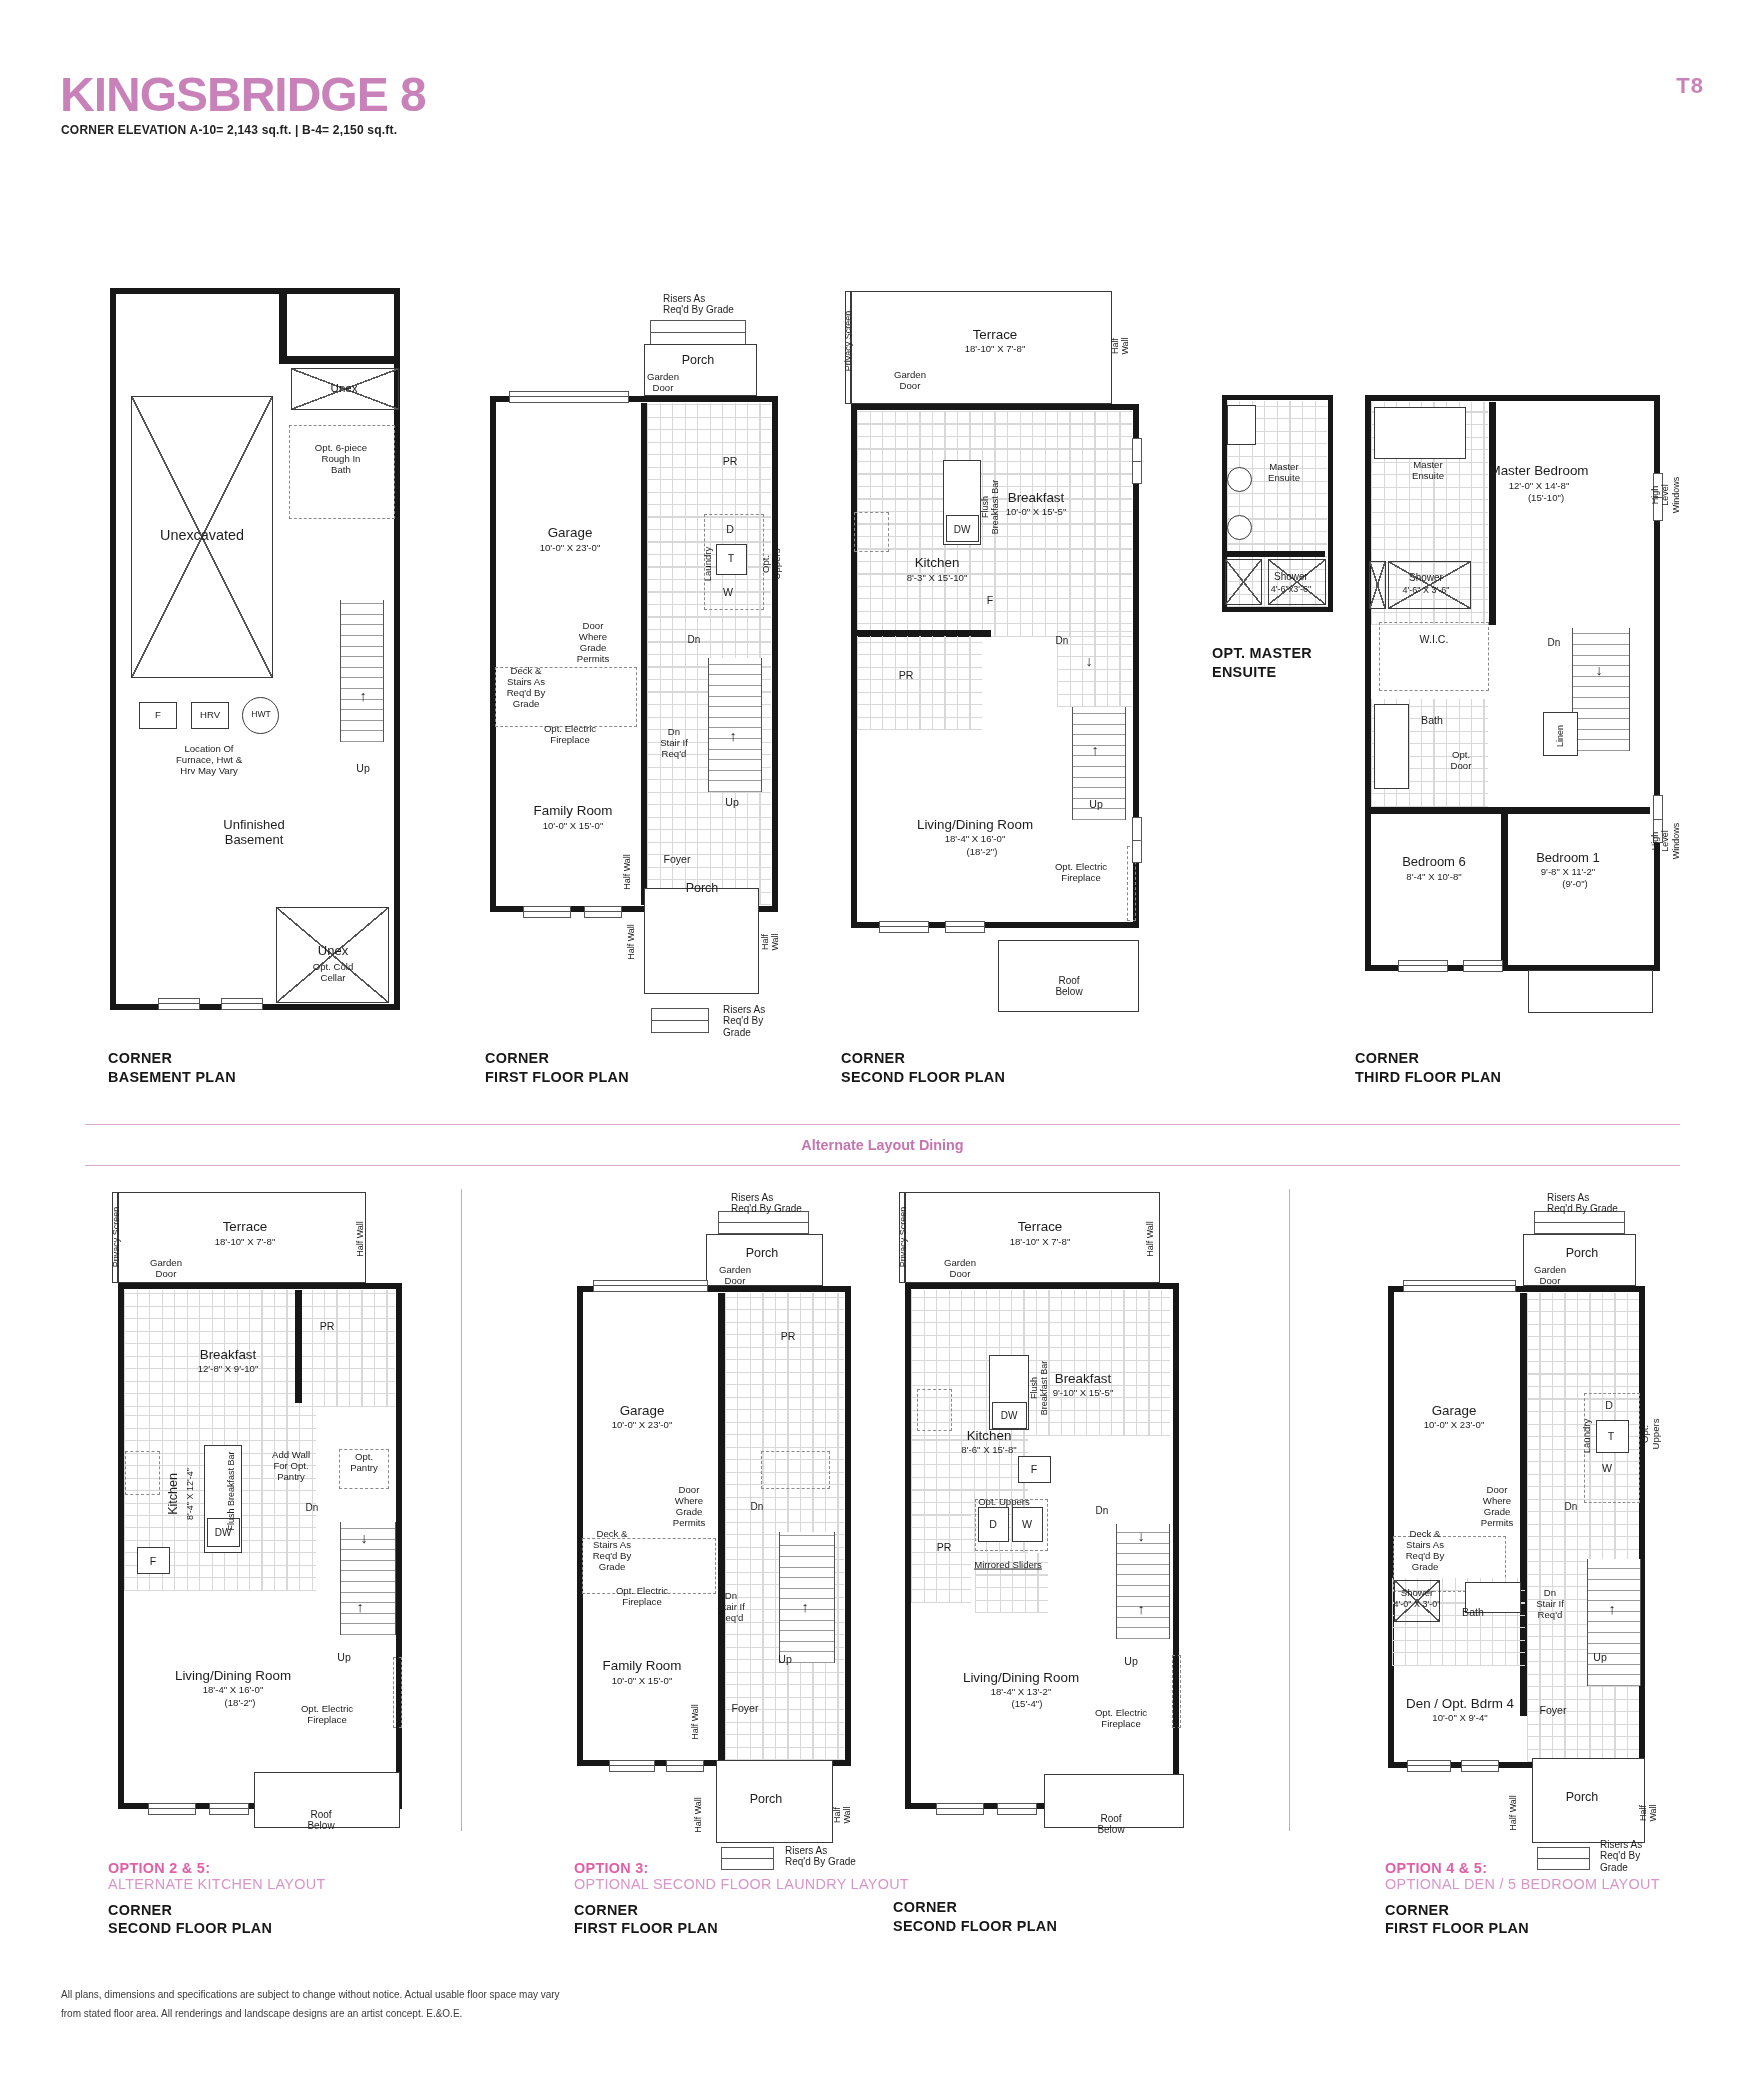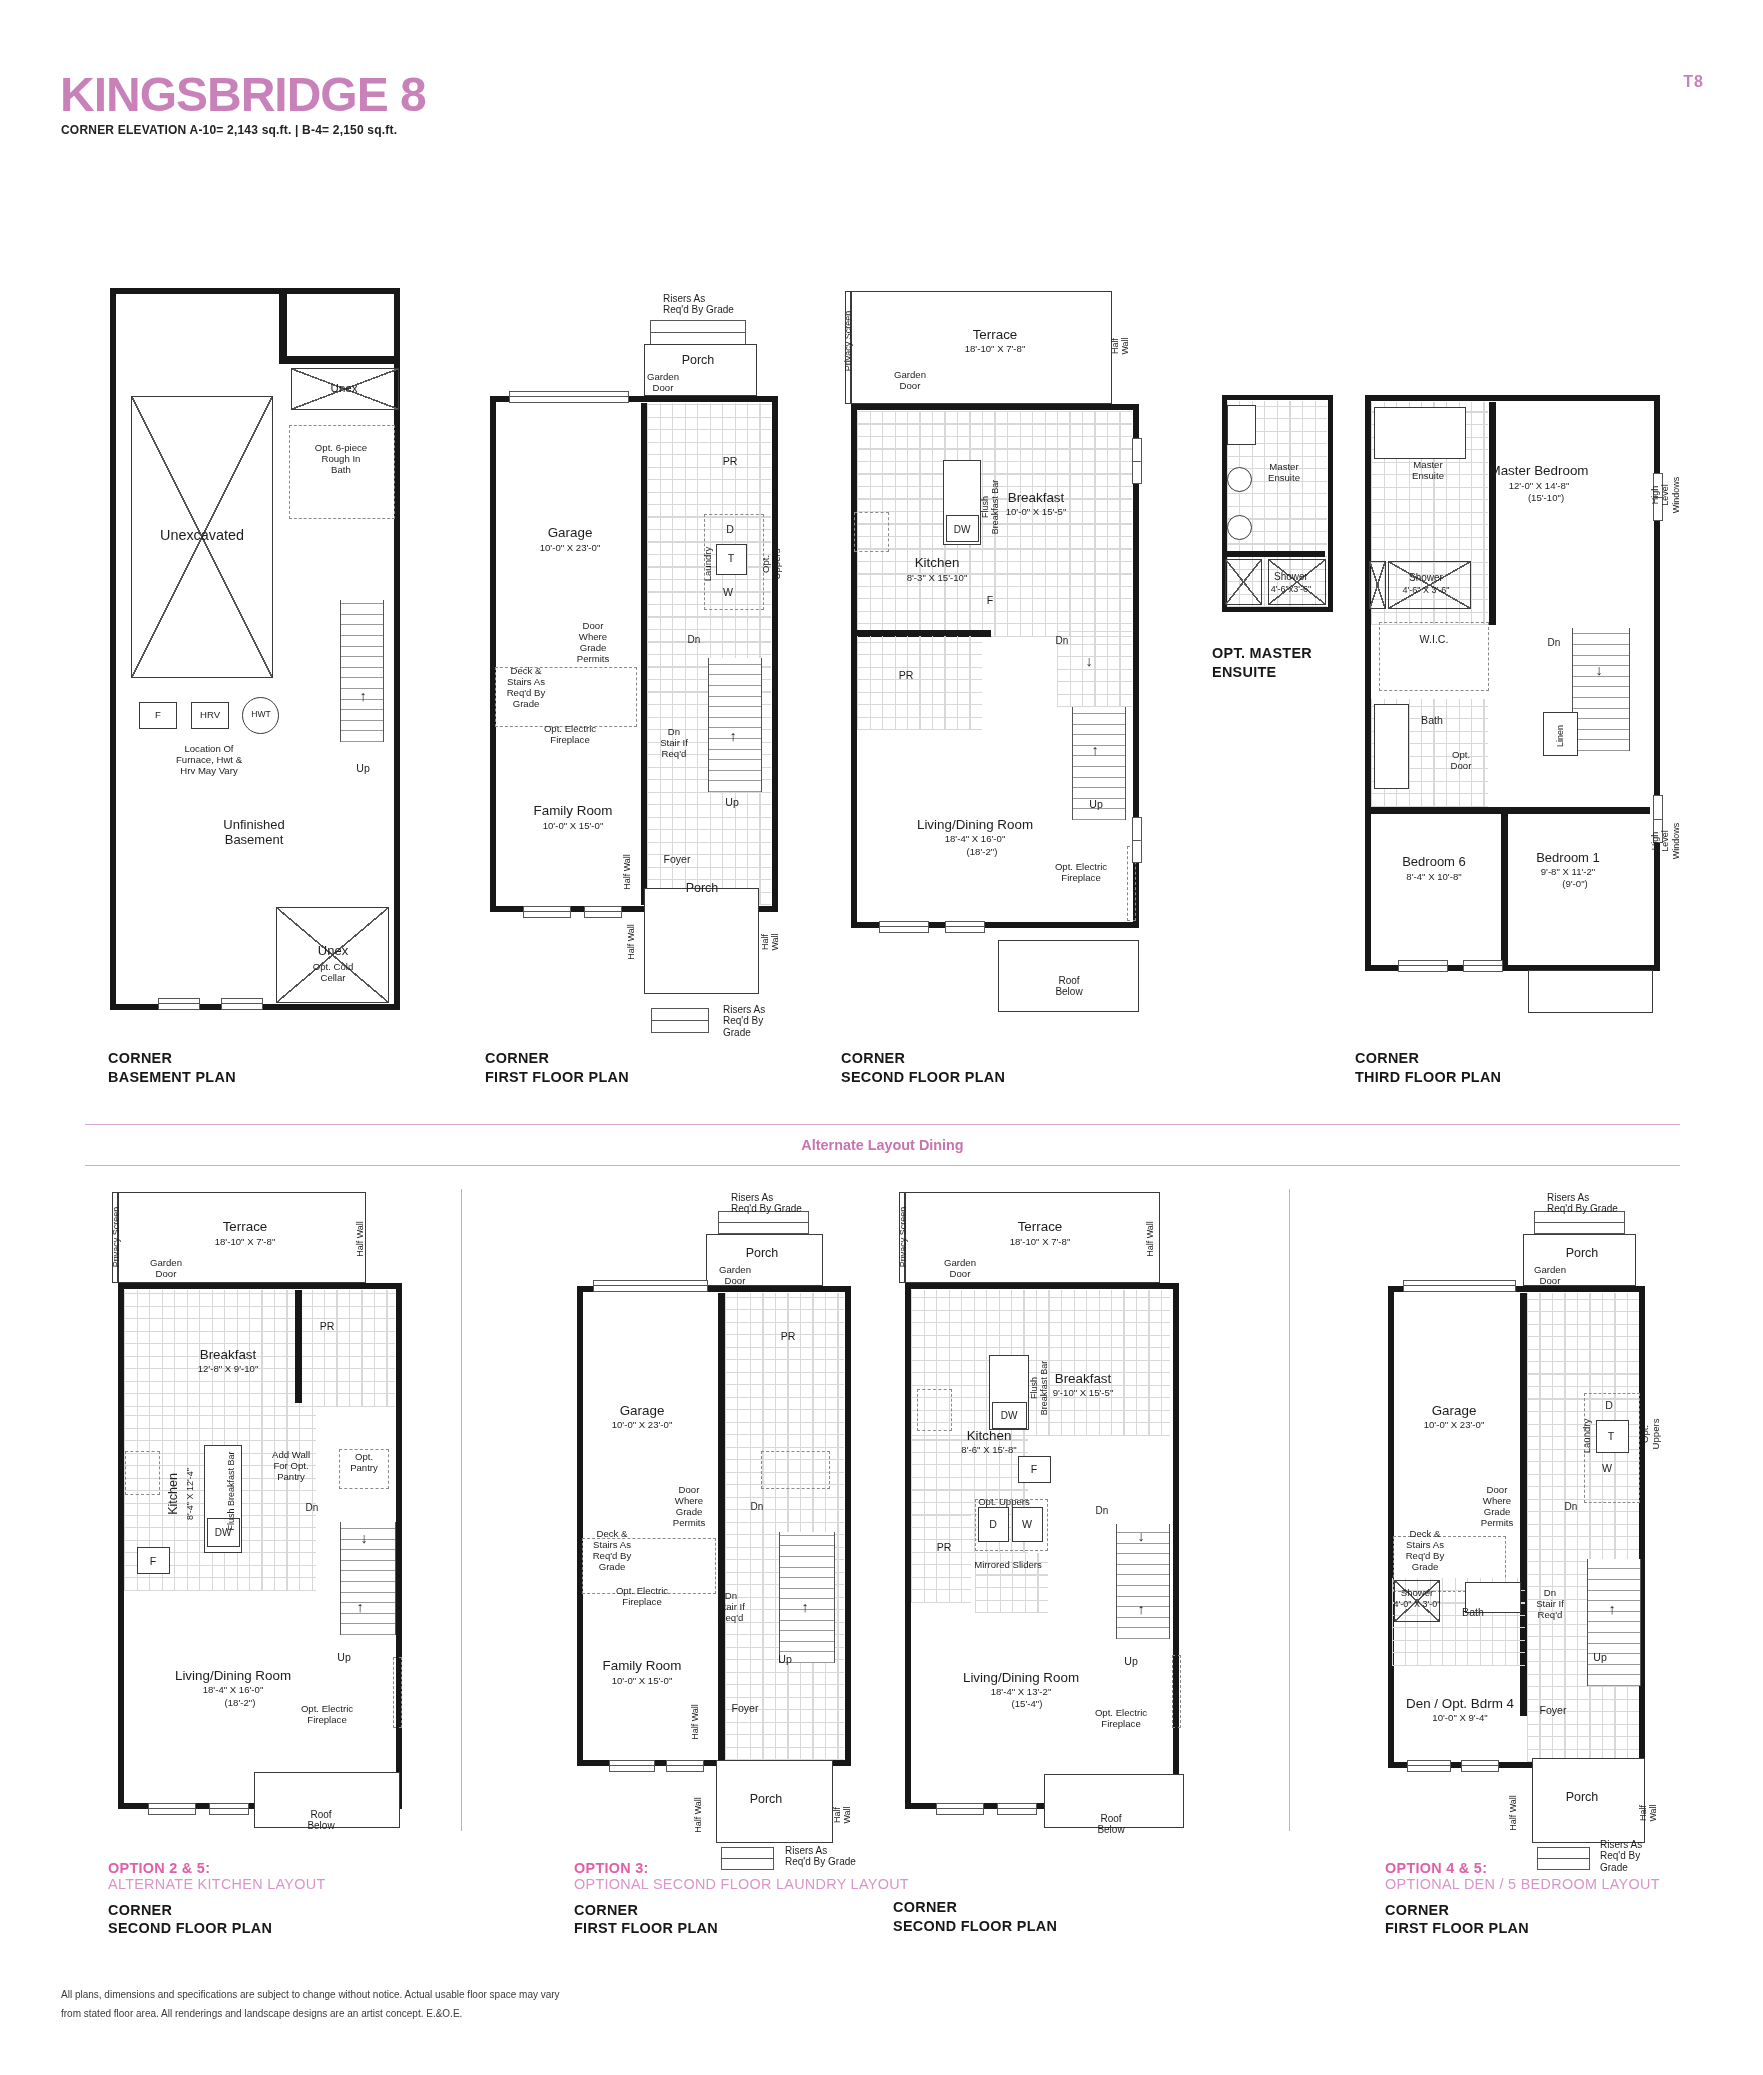--- a/index.html
+++ b/index.html
@@ -7,21 +7,21 @@
   body {
     position: relative;
     width: 1764px; height: 2075px;
     font-family: "Liberation Sans", sans-serif;
     color: #1d1d1d;
     overflow: hidden;
   }
   
   .hdr-title { position:absolute; left:60px; top:67px; font-size:48px; font-weight:bold; letter-spacing:-1px; color:#c982b9; }
   .hdr-sub   { position:absolute; left:61px; top:123px; font-size:12px; font-weight:bold; color:#222; letter-spacing:0.2px; }
-  .sheet-code{ position:absolute; right:60px; top:73px; font-size:16px; font-weight:bold; color:#c982b9; letter-spacing:1px; }
+  .sheet-code{ position:absolute; right:60px; top:73px; font-size:22px; font-weight:bold; color:#c982b9; letter-spacing:1px; }
   
   .divider { position:absolute; left:85px; top:1124px; width:1595px; height:42px;
     border-top:1.9px solid #d9a8d0; border-bottom:1.9px solid #d9a8d0;
     display:flex; align-items:center; justify-content:center; }
   .divider-label { font-size:14.4px; font-weight:bold; color:#c674b2; }
   
   .plan { position:absolute; }
   .plan > div { position:absolute; }
   .outline { border:6.7px solid #171717; background:#fff; }
   .outline-thin { border:5.8px solid #171717; background:#fff; }
@@ -408,21 +408,21 @@
     <span class="plan-label" style="left: 146px; top: 204px; font-size: 9px; transform: translate(-50%, -50%) rotate(-90deg);">Flush
 Breakfast Bar</span>
     <span class="plan-label" style="left: 116px; top: 232px; font-size: 10px; transform: translate(-50%, -50%);">DW</span>
     <span class="plan-label" style="left: 96px; top: 252px; font-size: 13.4px; transform: translate(-50%, -50%);">Kitchen</span>
     <span class="plan-label" style="left: 96px; top: 266px; font-size: 9.6px; transform: translate(-50%, -50%);">8'-6" X 15'-8"</span>
     <span class="plan-label" style="left: 141px; top: 285px; font-size: 10.6px; transform: translate(-50%, -50%);">F</span>
     <span class="plan-label" style="left: 111px; top: 318px; font-size: 9.6px; transform: translate(-50%, -50%);">Opt. Uppers</span>
     <span class="plan-label" style="left: 100px; top: 340px; font-size: 10.6px; transform: translate(-50%, -50%);">D</span>
     <span class="plan-label" style="left: 134px; top: 340px; font-size: 10.6px; transform: translate(-50%, -50%);">W</span>
     <span class="plan-label" style="left: 51px; top: 363px; font-size: 10.6px; transform: translate(-50%, -50%);">PR</span>
-    <span class="plan-label" style="left: 115px; top: 381px; font-size: 9.6px; transform: translate(-50%, -50%);">Mirrored Sliders</span>
+    <span class="plan-label" style="left: 115px; top: 381px; font-size: 9.6px; transform: translate(-50%, -50%); text-decoration: underline;">Mirrored Sliders</span>
     <span class="plan-label" style="left: 209px; top: 327px; font-size: 10px; transform: translate(-50%, -50%);">Dn</span>
     <span class="plan-label" style="left: 248px; top: 352px; font-size: 14.4px; transform: translate(-50%, -50%);">↓</span>
     <span class="plan-label" style="left: 248px; top: 425px; font-size: 14.4px; transform: translate(-50%, -50%);">↑</span>
     <span class="plan-label" style="left: 238px; top: 477px; font-size: 10.6px; transform: translate(-50%, -50%);">Up</span>
     <span class="plan-label" style="left: 128px; top: 494px; font-size: 13.4px; transform: translate(-50%, -50%);">Living/Dining Room</span>
     <span class="plan-label" style="left: 128px; top: 508px; font-size: 9.6px; transform: translate(-50%, -50%);">18'-4" X 13'-2"</span>
     <span class="plan-label" style="left: 134px; top: 520px; font-size: 9.6px; transform: translate(-50%, -50%);">(15'-4")</span>
     <span class="plan-label" style="left: 228px; top: 535px; font-size: 9.6px; transform: translate(-50%, -50%);">Opt. Electric
 Fireplace</span>
     <span class="plan-label" style="left: 218px; top: 640px; font-size: 10px; transform: translate(-50%, -50%);">Roof

